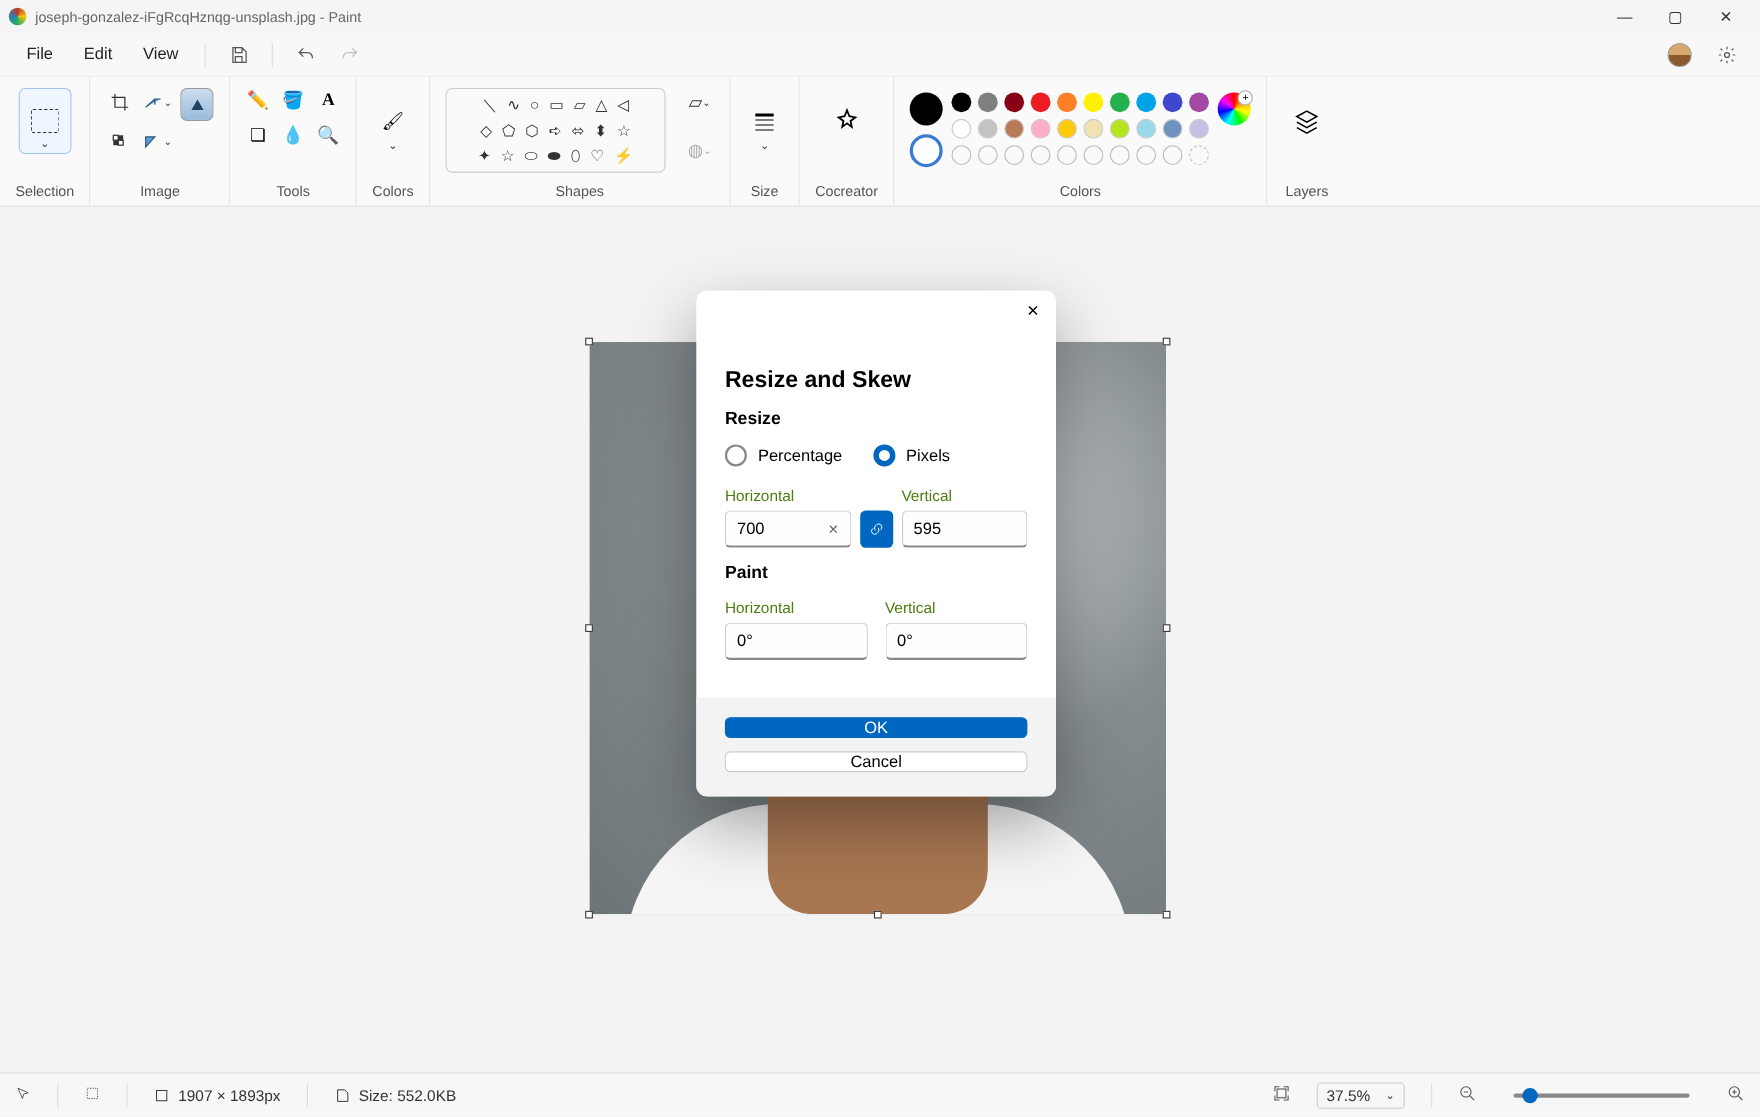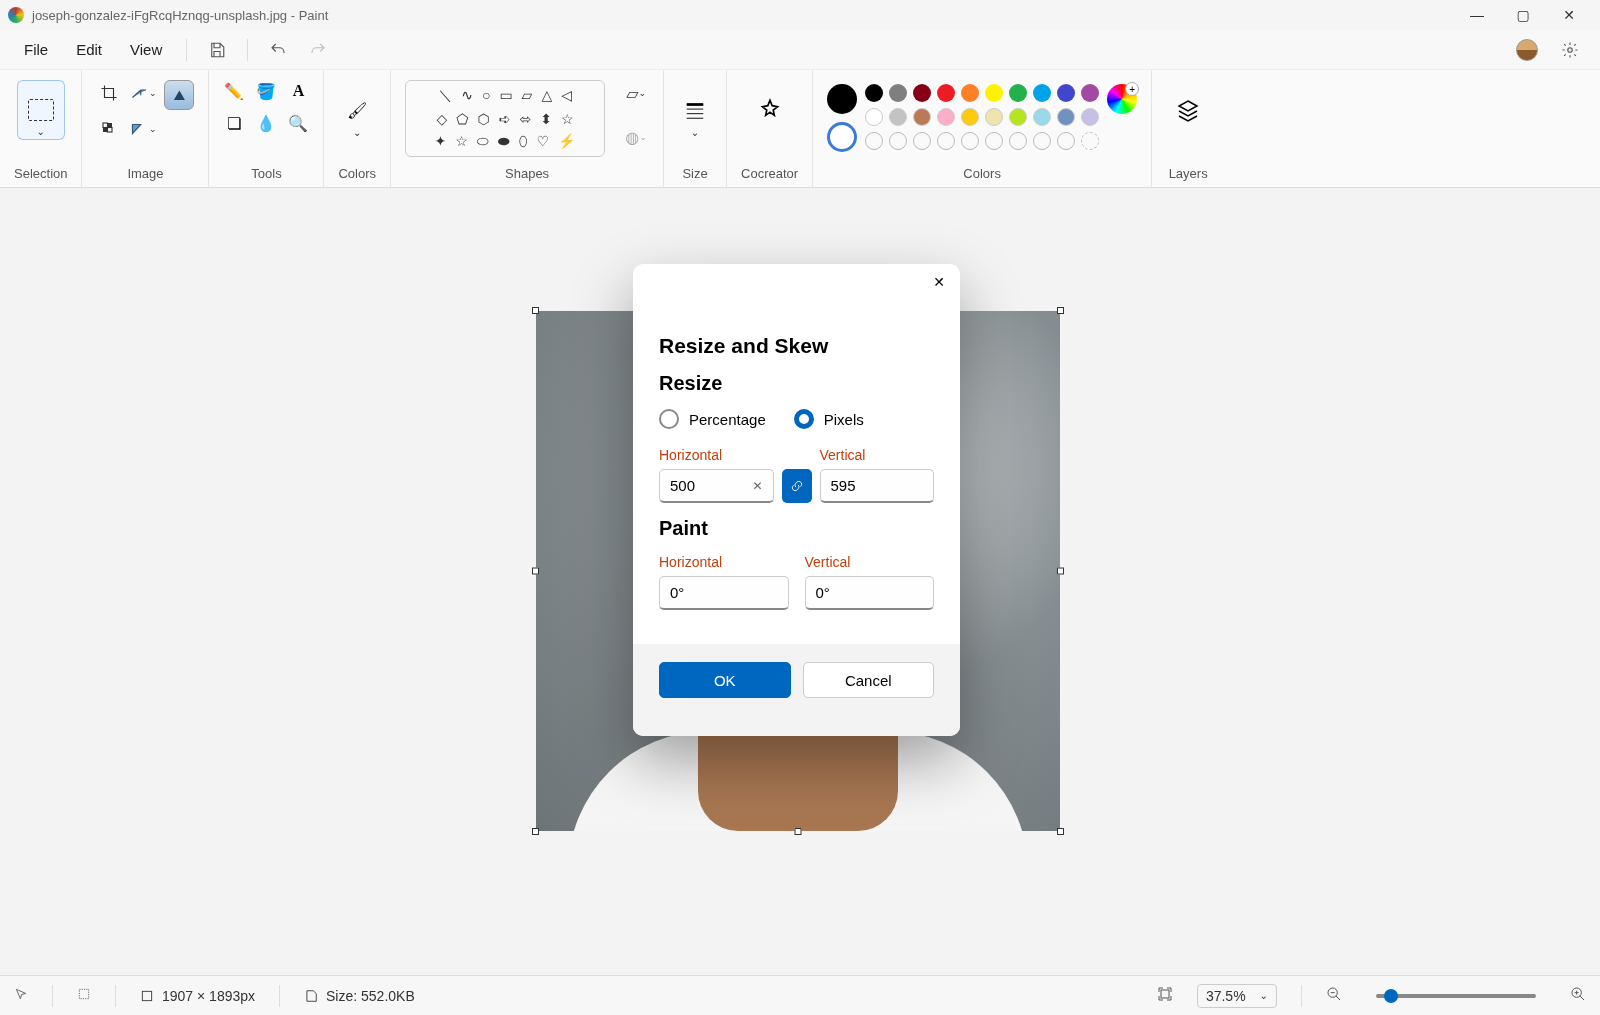--- a/index.html
+++ b/index.html
@@ -59,31 +59,31 @@
 .h-tl{top:-4px;left:-4px;} .h-tr{top:-4px;right:-4px;} .h-bl{bottom:-4px;left:-4px;} .h-br{bottom:-4px;right:-4px;}
 .h-t{top:-4px;left:50%;transform:translateX(-50%);} .h-b{bottom:-4px;left:50%;transform:translateX(-50%);}
 .h-l{left:-4px;top:50%;transform:translateY(-50%);} .h-r{right:-4px;top:50%;transform:translateY(-50%);}
 
 
 .dialog { position:absolute; left:633px; top:264px; width:327px; background:#fff; border-radius:10px; box-shadow: 0 25px 60px rgba(0,0,0,0.35); z-index:50; overflow:hidden;}
 .dialog .dlg-title-row { display:flex; justify-content:flex-end; padding:4px 6px 0;}
 .dialog .close { width:30px; height:28px; display:flex; align-items:center; justify-content:center; font-size:14px;}
 .dialog .content { padding: 2px 26px 20px; margin-top: 36px;}
 .dialog h2 { font-size:21px; font-weight:600; margin-bottom:14px;}
-.dialog .section-label { font-size:20px; font-weight:600; margin:8px 0 14px;}
+.dialog .section-label { font-size:16px; font-weight:600; margin:8px 0 14px;}
 .radio-row { display:flex; gap:28px; margin-bottom:18px; align-items:center;}
 .radio { display:flex; align-items:center; gap:10px; font-size:15px;}
 .radio .dot { width:20px; height:20px; border-radius:50%; border:2px solid #888; display:flex; align-items:center; justify-content:center;}
 .radio.active .dot { border:5px solid #0067c0;}
 .fields-row { display:flex; gap:8px; align-items:flex-end; margin-bottom:14px;}
 .field { display:flex; flex-direction:column; gap:6px; flex:1;}
-.field label { font-size:14px; color:#c2410c;}
+.field label { font-size:14px; color:#4d7c0f;}
 .field .input { height:34px; border:1px solid #ccc; border-bottom:2px solid #888; border-radius:5px; padding:0 10px; font-size:15px; display:flex; align-items:center; justify-content:space-between; background:#fefefe;}
 .link-btn { width:30px; height:34px; background:#0067c0; border-radius:5px; display:flex; align-items:center; justify-content:center; color:#fff; font-size:14px;}
-.dialog-footer { background:#f3f3f3; padding:18px 26px 38px; display:flex; gap:12px;}
+.dialog-footer { background:#f3f3f3; padding:18px 26px 22px; display:flex; gap:12px;flex-direction:column;}
 .btn { flex:1; height:36px; border-radius:5px; font-size:15px; display:flex; align-items:center; justify-content:center; border:1px solid #ccc; background:#fff;}
 .btn.primary { background:#0067c0; color:#fff; border-color:#0067c0;}
 .input .clear { color:#666; font-size:12px;}
 
 
 .statusbar { position:absolute; bottom:0; left:0; right:0; height:40px; background:#f7f7f7; border-top:1px solid #ddd; display:flex; align-items:center; padding:0 14px; font-size:14px; color:#333; gap:24px;}
 .statusbar .spacer { flex:1;}
 .statusbar .sep { width:1px; height:22px; background:#ddd;}
 .statusbar .icon-sb { font-size:15px; color:#555;}
 .zoom-combo { border:1px solid #ccc; border-radius:4px; padding:3px 8px; display:flex; align-items:center; gap:14px; font-size:14px;}
@@ -369,21 +369,21 @@
         </div>
       <div class="radio active">
           <span class="dot"></span>
           <span>Pixels</span>
         </div>
     </div>
     <div class="fields-row">
       <div class="field">
         <label>Horizontal</label>
         <div class="input">
-            <span>500</span>
+            <span>700</span>
             <span class="clear">✕</span>
           </div>
       </div>
       <div class="link-btn">
           <svg width="14" height="14" viewBox="0 0 24 24" stroke="#fff">
             <path d="M10 14a5 5 0 010-7l2-2a5 5 0 017 7l-1 1M14 10a5 5 0 010 7l-2 2a5 5 0 01-7-7l1-1"></path>
           </svg>
         </div>
       <div class="field">
         <label>Vertical</label>

